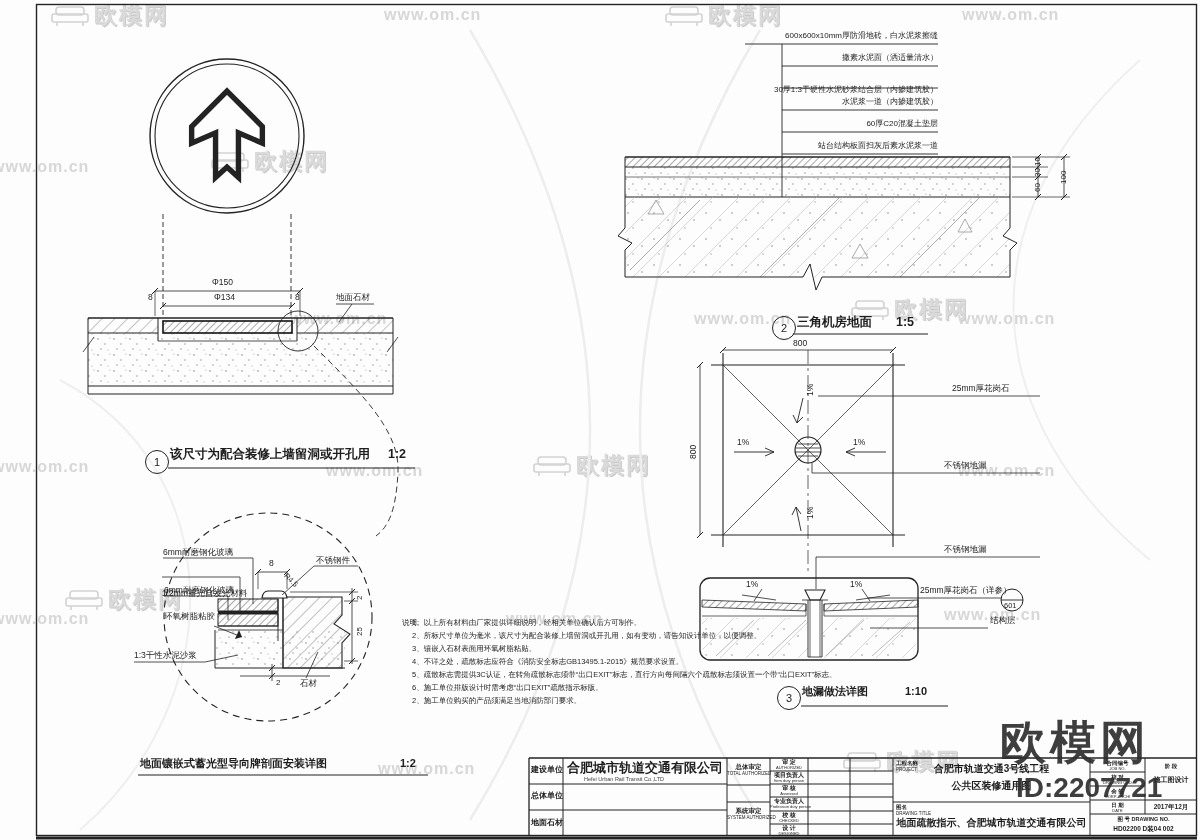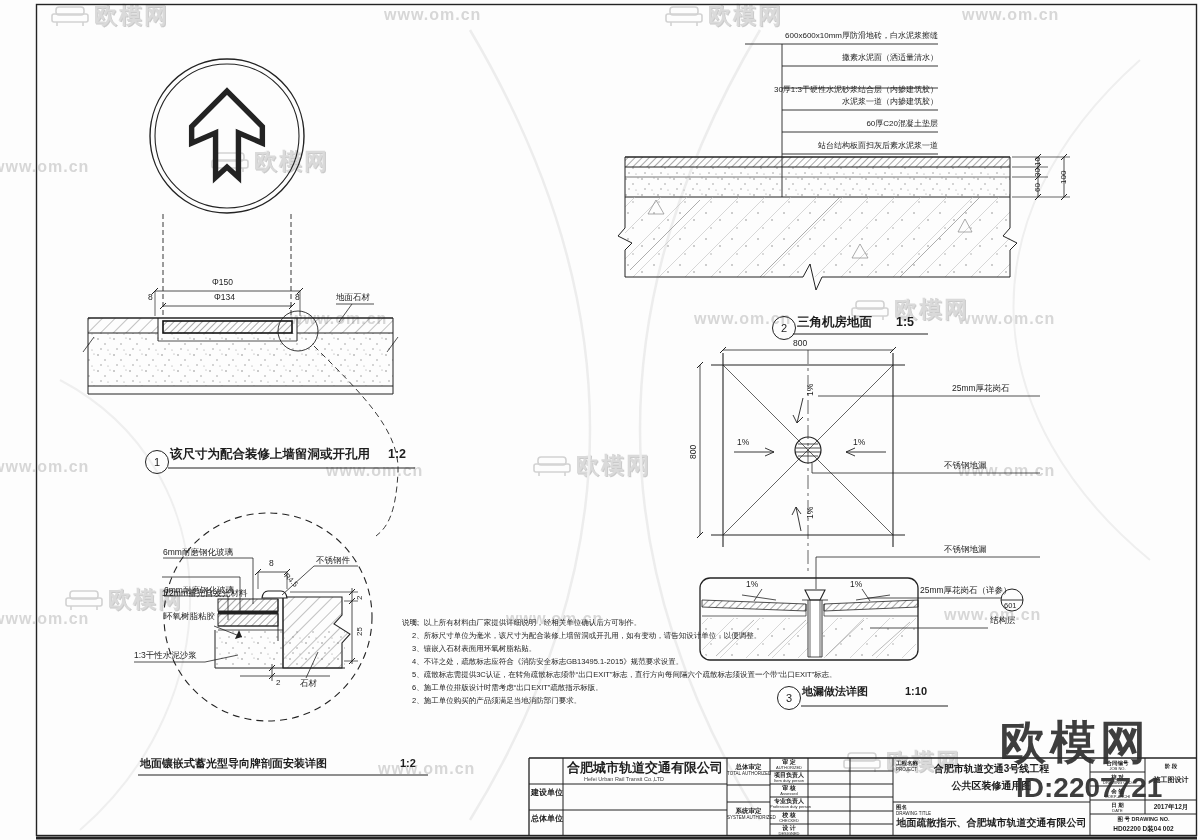--- a/index.html
+++ b/index.html
@@ -17,21 +17,21 @@
   .bub{position:absolute;width:22px;height:22px;border:1.3px solid #222;border-radius:50%;
        display:flex;align-items:center;justify-content:center;font-size:11px;color:#1d1d1d;background:transparent;}
   
   .wm-site{position:absolute;font-size:16px;letter-spacing:1px;color:#d7d7d7;font-weight:bold;z-index:0;}
   .wm-logo{position:absolute;display:flex;align-items:center;gap:4px;z-index:0;}
   .wm-logo span{font-size:23px;font-weight:bold;color:#dadada;text-shadow:1px 1px 0 #cacaca;letter-spacing:2px;}
   .wm-dark{position:absolute;color:#2e2e2e;font-weight:bold;z-index:6;opacity:.92;}
   #linework{position:absolute;left:0;top:0;z-index:2;}
   .txtlayer{position:absolute;left:0;top:0;width:1200px;height:840px;z-index:4;}
   
-  .tb-cn{font-weight:600;margin-top:23px;}
+  .tb-cn{font-weight:600;}
 </style>
 </head>
 <body>
 
 <div id="sheet">
 
   <div class="wm-site" style="left:384px;top:6px">www.om.cn</div>
   <div class="wm-site" style="left:962px;top:6px">www.om.cn</div>
   <div class="wm-site" style="left:-8px;top:158px">www.om.cn</div>
   <div class="wm-site" style="left:290px;top:310px">www.om.cn</div>

